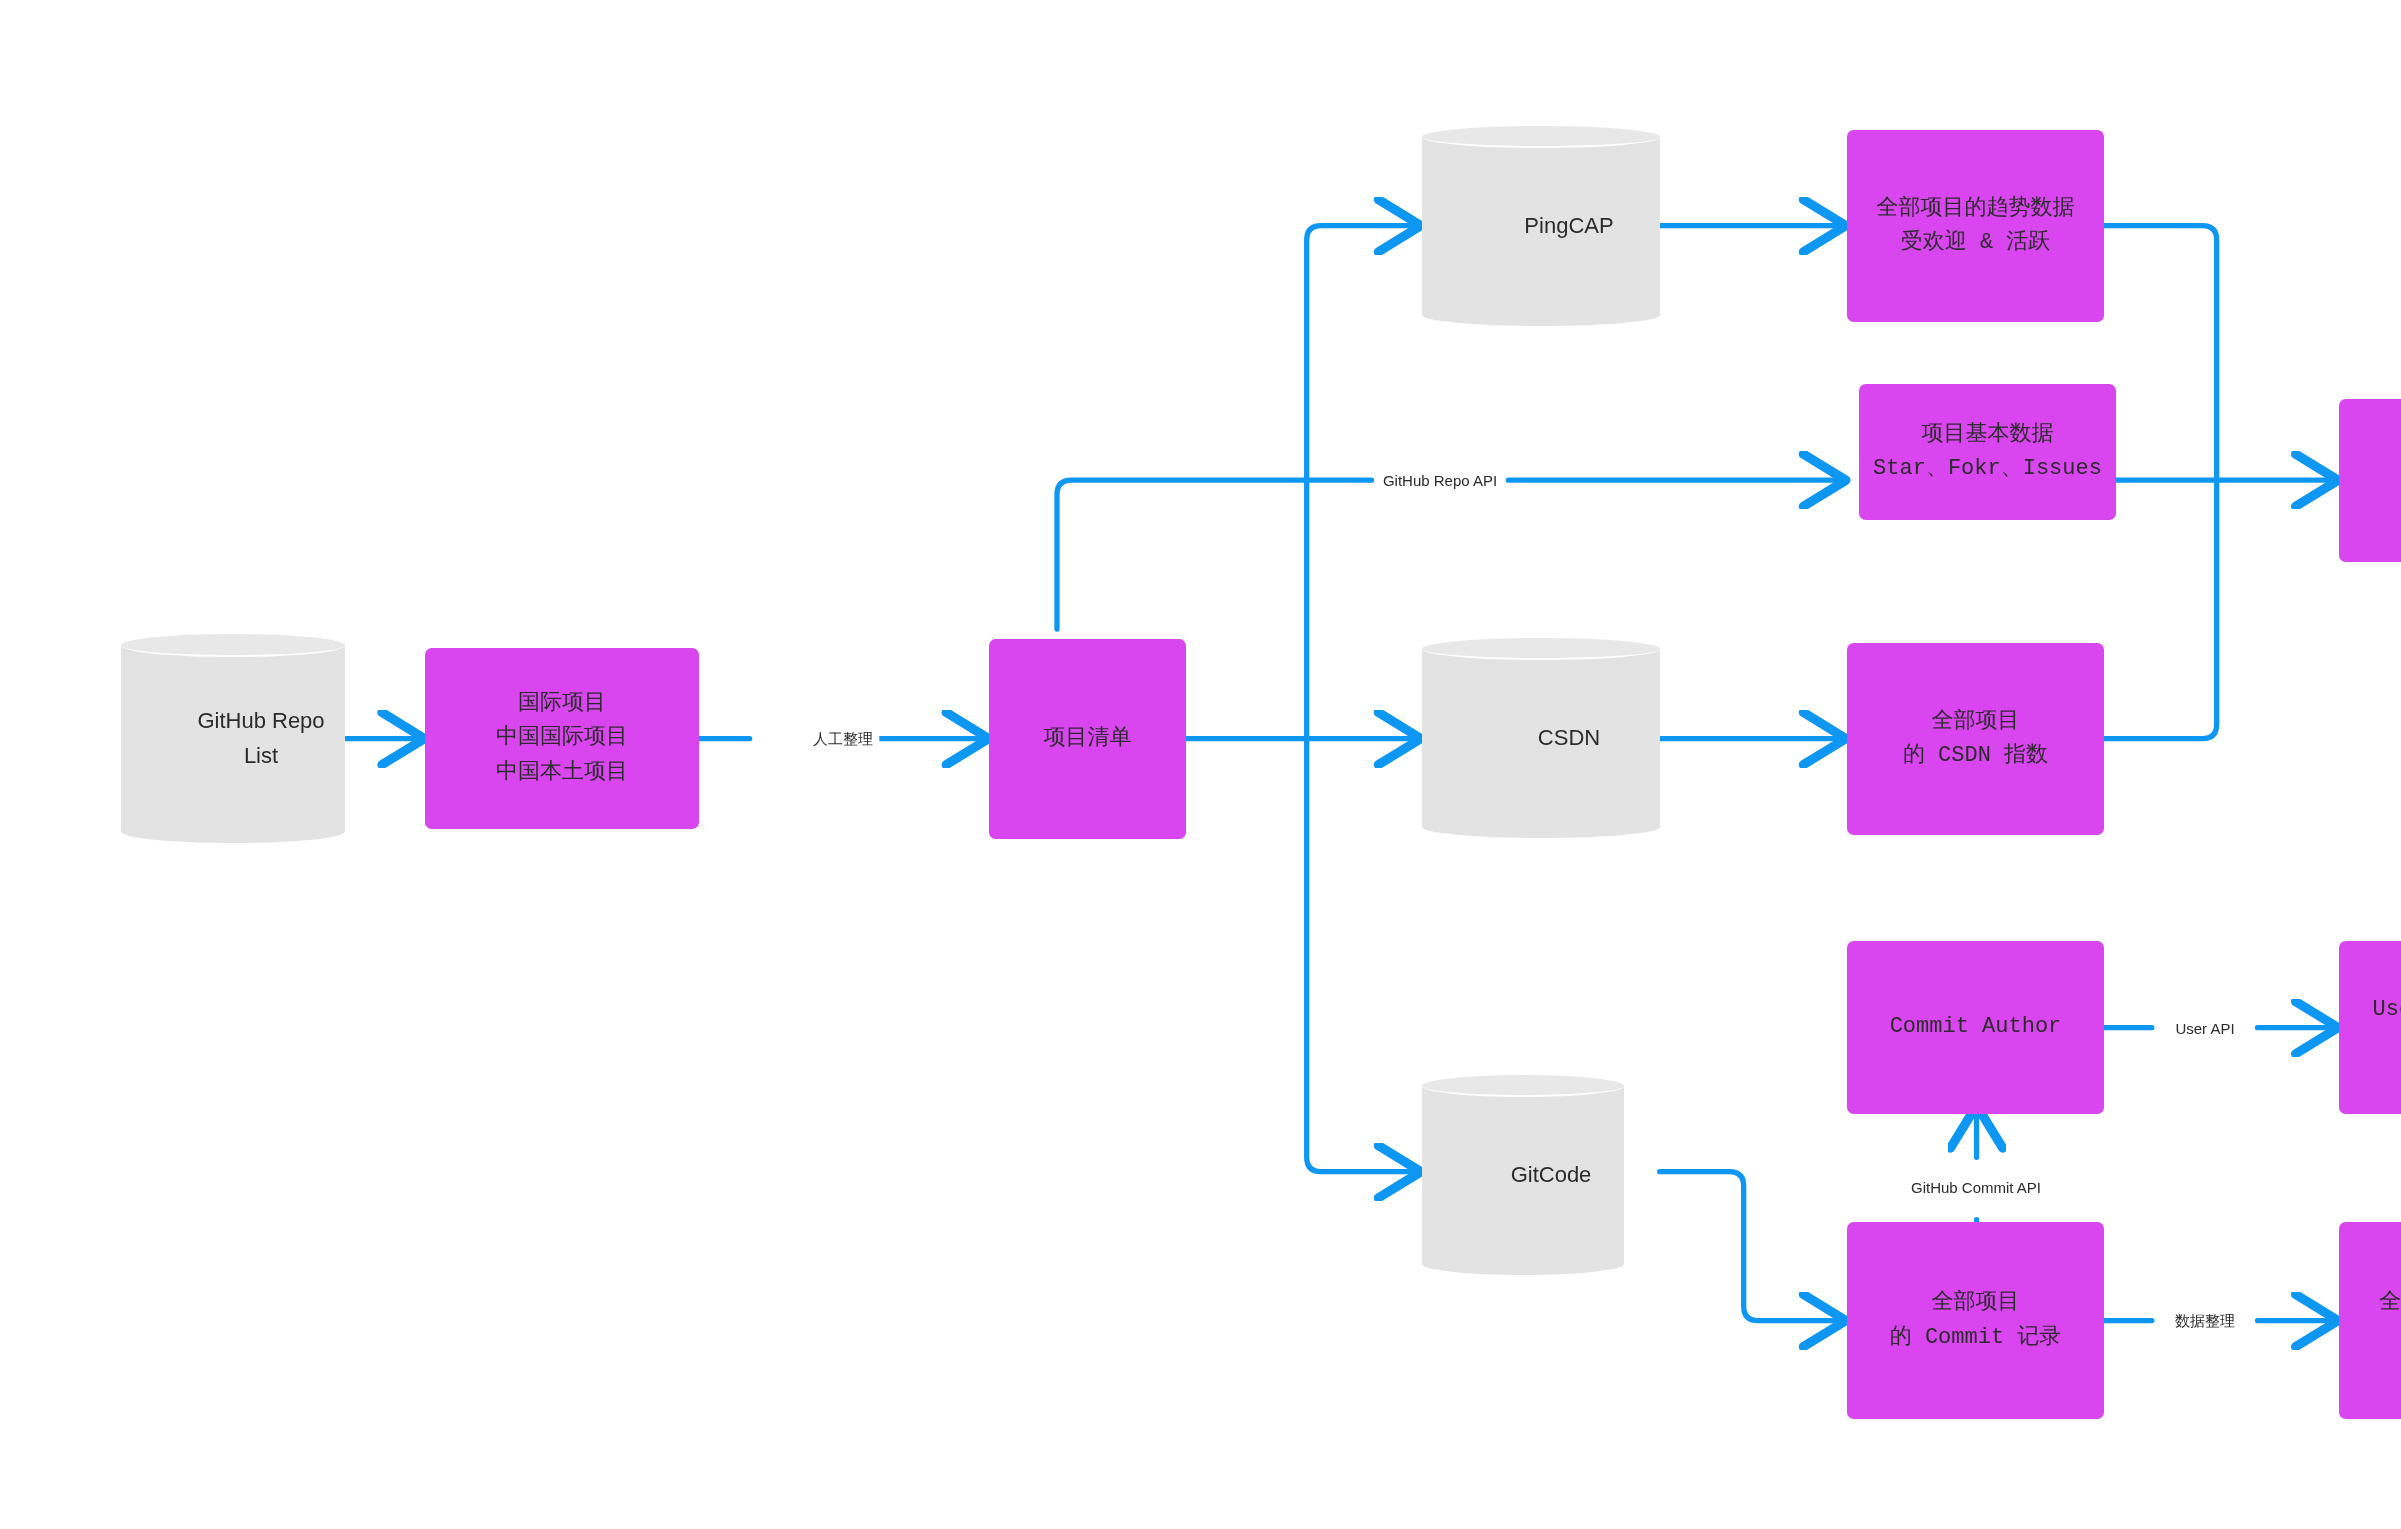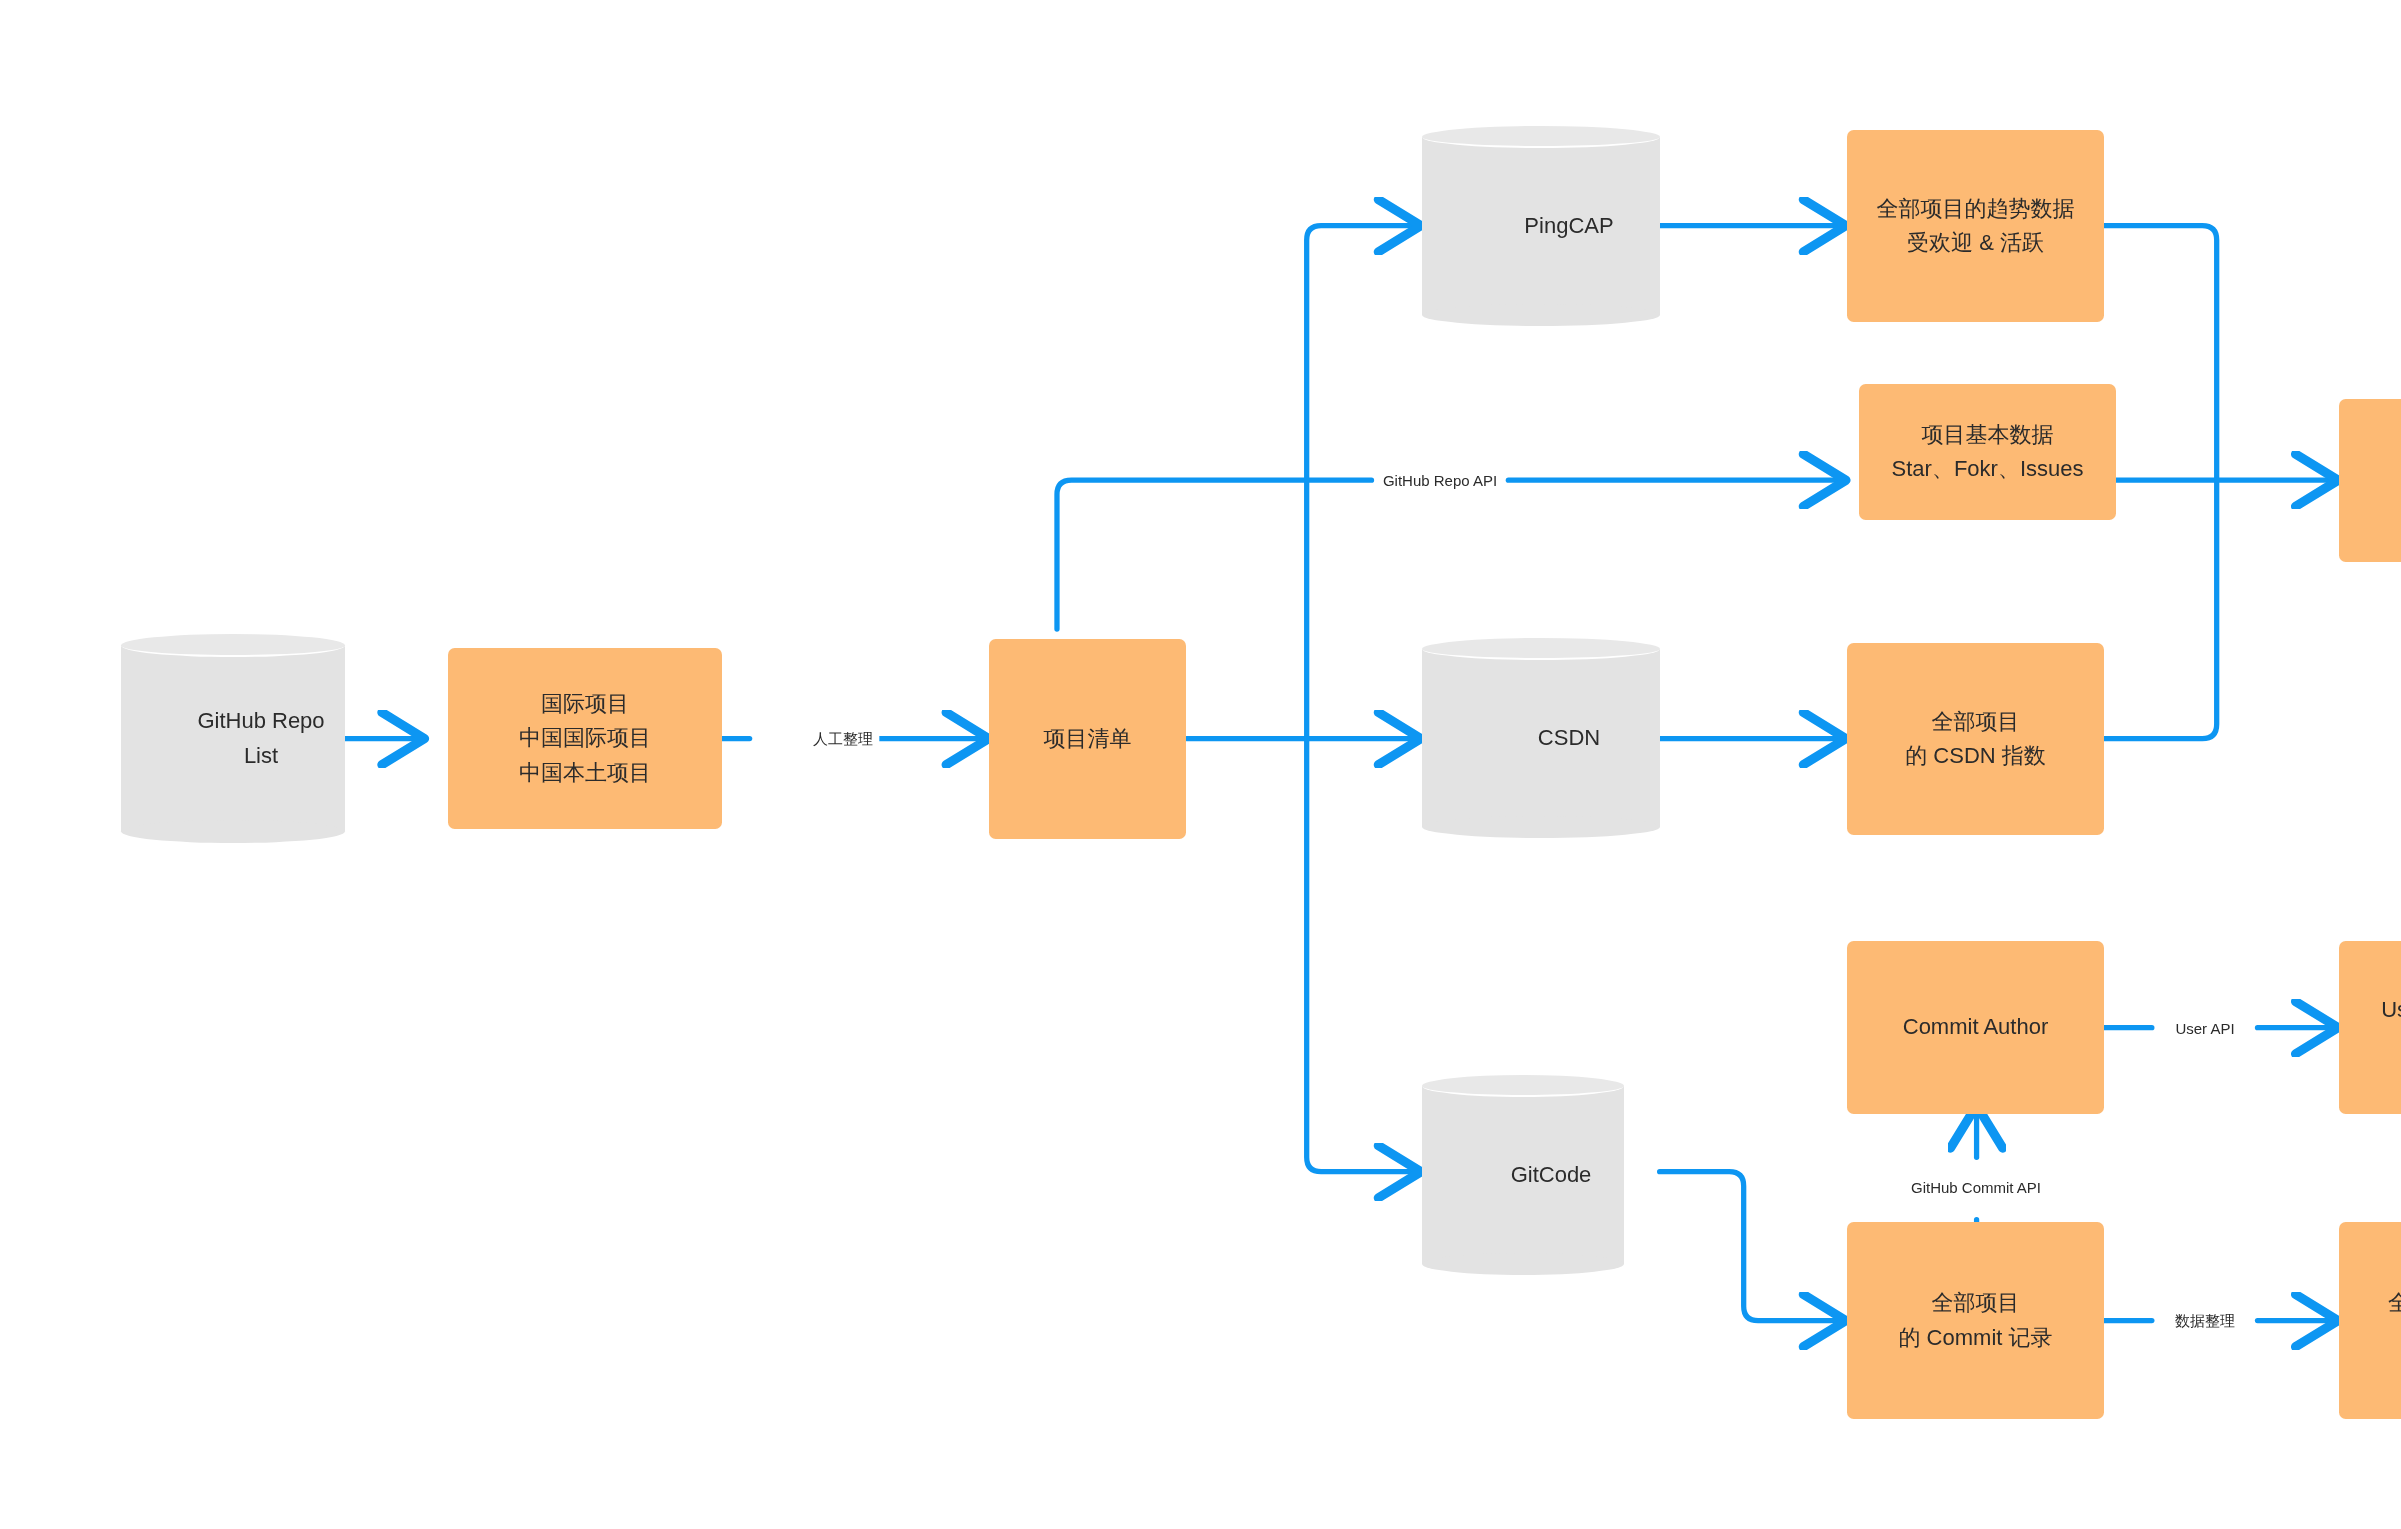--- a/index.html
+++ b/index.html
@@ -1,21 +1,21 @@
 <!DOCTYPE html>
 <html style="font-size:7.7px"><head>
 <meta charset="utf-8">
 <style>
   html,body{margin:0;padding:0;background:#ffffff;}
   body{font-family:"Liberation Sans","DejaVu Sans",sans-serif;}
   #canvas{position:relative;width:3666px;height:1529px;background:#fff;overflow:hidden;}
   #wires{position:absolute;left:0;top:0;width:3666px;height:1529px;}
   .node{position:absolute;box-sizing:border-box;display:flex;align-items:center;justify-content:center;
         text-align:center;line-height:1.55;color:#2b2b2b;}
-  .rect{background:#fdba74;border-radius:6.7px;font-size:22px;}
+  .rect{background:#d946ef;border-radius:6.7px;font-size:22px;font-family:Liberation Mono, monospace;}
   .cyl{font-size:22px;color:#2b2b2b;}
   .cyl .tube{position:absolute;left:0;top:5.5%;width:100%;height:89%;background:#e3e3e3;}
   .cyl .top{position:absolute;left:0;top:0;width:100%;height:11%;background:#e8e8e8;border-radius:50%;
        border-bottom:2.4px solid #ffffff;box-sizing:border-box;}
   .cyl .bot{position:absolute;left:0;bottom:0;width:100%;height:11%;background:#e3e3e3;border-radius:50%;}
   .cyl .label{position:absolute;left:0;top:0;width:100%;height:100%;display:flex;
        align-items:center;justify-content:center;padding-left:28px;}
   .edge-label{position:absolute;font-size:15px;color:#2b2b2b;white-space:nowrap;
        display:flex;align-items:center;justify-content:center;background:#ffffff;padding:0 6.7px;
        transform:translate(-50%,-50%);}
@@ -114,21 +114,21 @@
 
   <div class="node cyl" style="left:1422px;top:1075px;width:202px;height:200px;">
     <div class="tube"></div>
     <div class="bot"></div>
     <div class="top"></div>
     <div class="label">
       <span>GitCode</span>
     </div>
   </div>
 
-  <div class="node rect" style="left:448px;top:648px;width:274px;height:181px;">
+  <div class="node rect" style="left:425px;top:648px;width:274px;height:181px;">
     <div>
       <span class="ml">国际项目</span>
       <span class="ml">中国国际项目</span>
       <span class="ml">中国本土项目</span>
     </div>
   </div>
 
   <div class="node rect" style="left:989px;top:639px;width:197px;height:200px;">
     <span>项目清单</span>
   </div>

